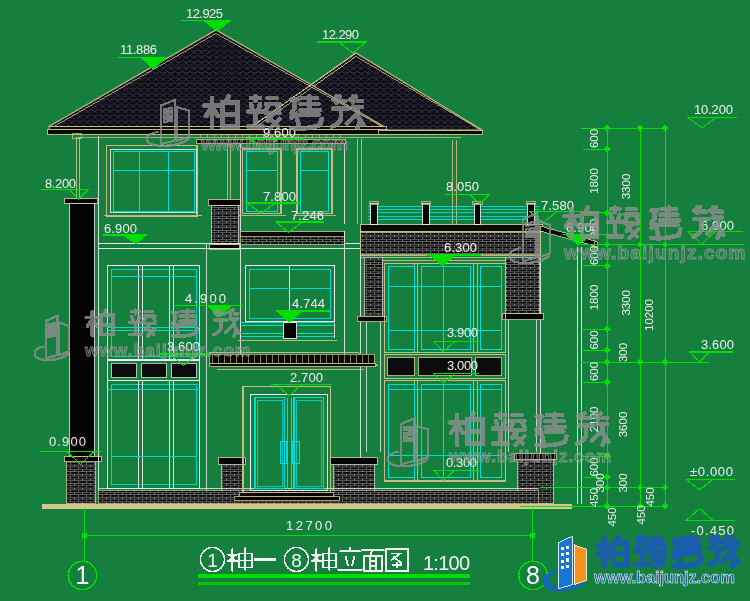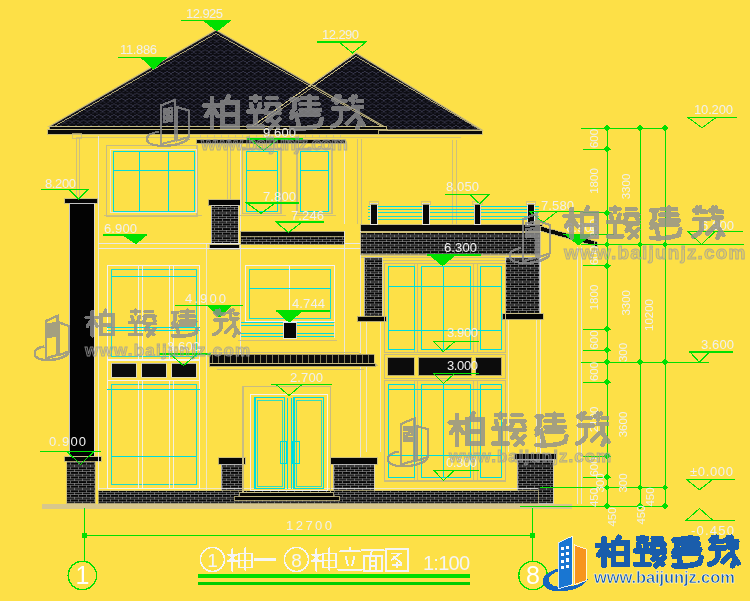--- a/index.html
+++ b/index.html
@@ -1,16 +1,16 @@
 <!DOCTYPE html>
 <html><head>
 <meta charset="utf-8">
 <style>
 html,body{margin:0;padding:0;background:#000;}
-#cv{position:relative;width:750px;height:601px;background:#fde047;overflow:hidden;}
+#cv{position:relative;width:750px;height:601px;background:#15803d;overflow:hidden;}
 svg{position:absolute;top:0;left:0;}
 text{font-family:"Liberation Sans",sans-serif;}
 </style>
 </head>
 <body>
 <div id="cv">
 <svg width="750" height="601" viewBox="0 0 750 601" shape-rendering="crispEdges">
 <defs>
 <pattern id="tile" width="7.6" height="5.4" patternUnits="userSpaceOnUse">
   <rect width="7.6" height="5.4" fill="#0d0d13"></rect>

